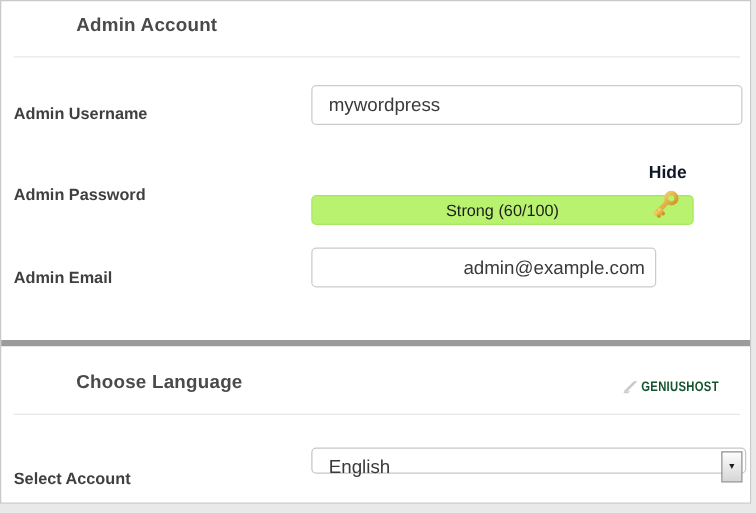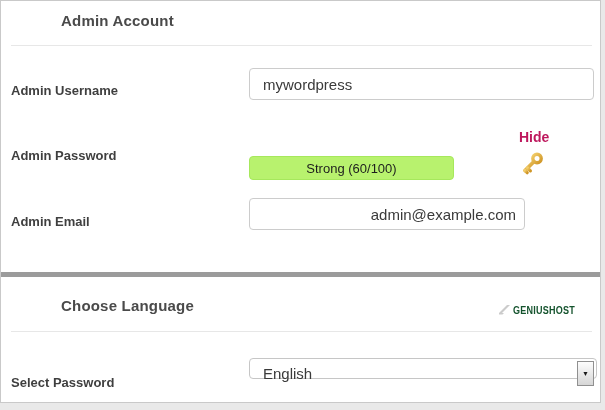--- a/index.html
+++ b/index.html
@@ -35,30 +35,30 @@
     position:absolute;left:248px;
     height:32px;
     border:1px solid #cccccc;border-radius:4px;
     box-sizing:border-box;
     font-family:"Liberation Sans",sans-serif;
     font-size:15px;color:#3a3a3a;
     padding:0 8px 0 13px;outline:none;
     background:#fff;
   }
   .strength-bar{
-    position:absolute;left:248px;top:155px;width:205px;height:24px;
+    position:absolute;left:248px;top:155px;width:306px;height:24px;
     box-sizing:border-box;
     border:1px solid #a6e85c;border-radius:4px;
     background:#b8f26e;
     display:flex;align-items:center;justify-content:center;
     font-size:13px;color:#1d1d1d;
   }
   .hide-link{
     position:absolute;left:518px;top:128px;
-    font-size:14px;font-weight:bold;color:#be185d;
+    font-size:14px;font-weight:bold;color:#0f172a;
     cursor:pointer;
   }
   .key-btn{
     position:absolute;left:516px;top:148px;width:30px;height:30px;
     cursor:pointer;
   }
   .divider{
     position:absolute;left:0;top:271px;width:599px;height:5px;
     background:#9b9b9b;
   }
@@ -137,21 +137,21 @@
     <svg width="13" height="12" viewBox="0 0 13 12">
       <g fill="#cbcbcb">
         <path d="M1 9 L9 1 L12 1 L4 9 Z"></path>
         <path d="M1 10.5 L6 10.5 L4.5 12 L1 12 Z" transform="translate(0,-1.5)"></path>
       </g>
     </svg>
     <span class="watermark-text">GENIUSHOST</span>
   </div>
   <div class="title-rule" style="top:330px"></div>
 
-  <div class="field-label" style="top:366px">Select Password</div>
+  <div class="field-label" style="top:366px">Select Account</div>
 
   <div class="select-box">
     <div class="select-value">English</div>
     <div class="select-arrow-btn">
       <span>▼</span>
     </div>
   </div>
 
 </div>
 

